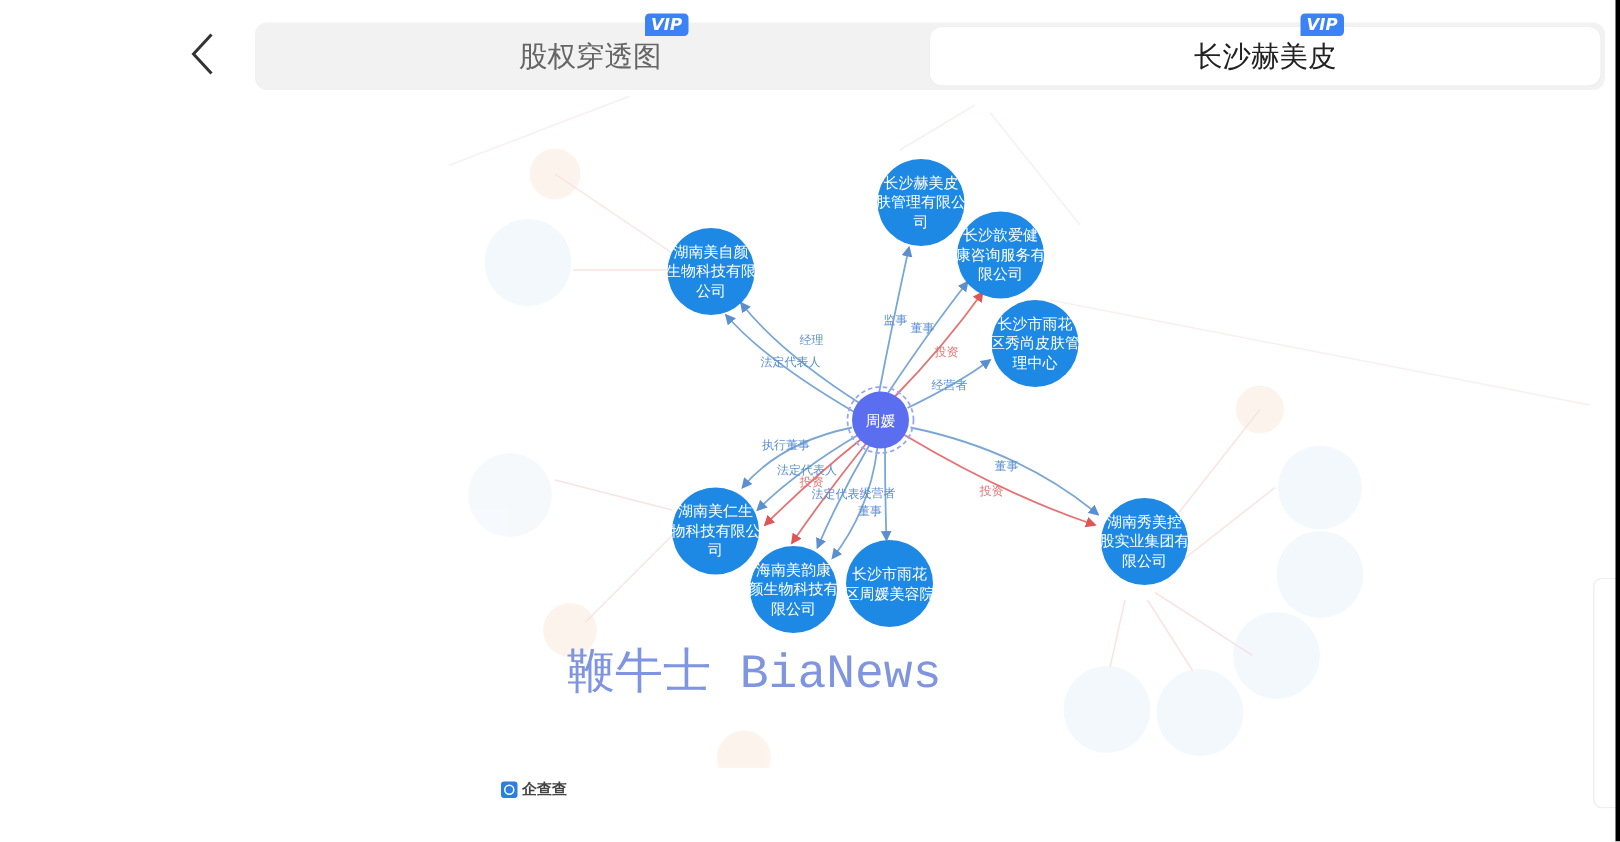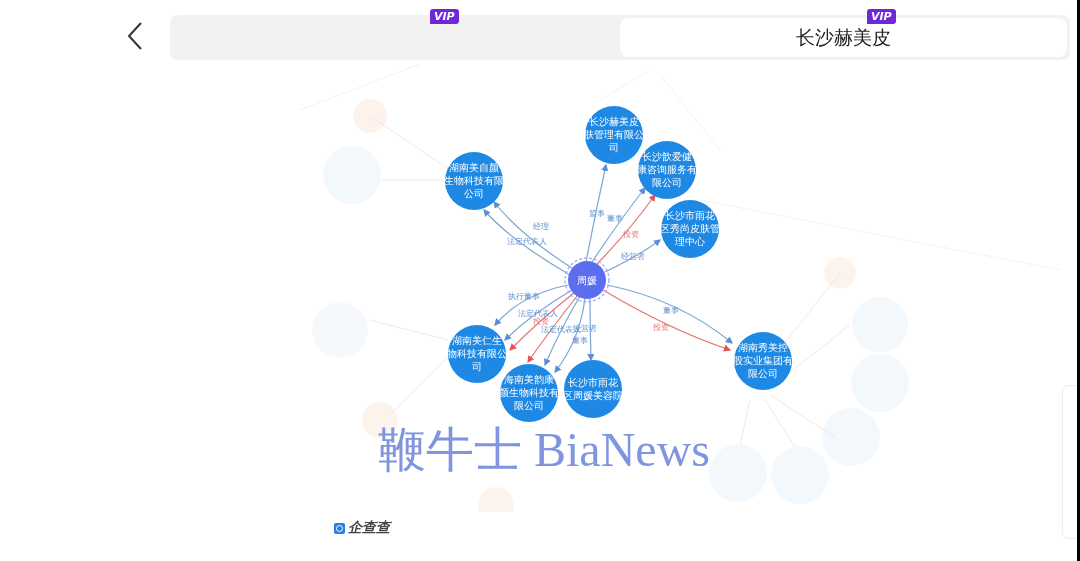--- a/index.html
+++ b/index.html
@@ -19,63 +19,64 @@
   }
   .tab {
     flex:1; position:relative; display:flex; align-items:center; justify-content:center;
     font-size:19px; color:#666; cursor:pointer; border-radius:8px;
   }
   .tab.active {
     background:#fff; color:#222; margin:3px; box-shadow:0 0 1px rgba(0,0,0,0.05);
   }
   .vip {
     position:absolute; top:-6px; font-size:11px; font-weight:bold; font-style:italic;
-    color:#fff; background:#6d28d9; padding:1px 4px; border-radius:3px 3px 3px 0;
+    color:#fff; background:#3b82f6; padding:1px 4px; border-radius:3px 3px 3px 0;
     line-height:13px;
   }
   .graph { position:absolute; left:0; top:62px; width:1080px; height:450px; }
   .node-text {
     font-size:10px; fill:#fff;
     font-family:"DejaVu Sans", "Liberation Sans", sans-serif;
   }
   .edge-label {
     font-size:8px; font-family:"DejaVu Sans","Liberation Sans",sans-serif;
   }
   .watermark {
-    position:absolute; left:378px; top:420px; font-size:48px; color:#7f95df;
-    font-family:Liberation Serif, serif; letter-spacing:0px;
+    position:absolute; left:378px; top:420px; font-size:32px; color:#7f95df;
+    font-family:Liberation Mono, monospace; letter-spacing:0px;
     white-space:nowrap; line-height:60px;
   }
   .footer {
     position:absolute; left:334px; top:519px; display:flex; align-items:center;
     font-size:10.5px; color:#777;
   }
   .footer-logo {
     width:11px; height:11px; background:#2a7fe0; border-radius:2px; margin-right:3px;
     display:inline-flex; align-items:center; justify-content:center;
   }
   .footer-logo span { width:5px; height:5px; border:1px solid #fff; border-radius:50%; }
-  .footer-brand { font-size:14px; color:#444; margin-right:6px; font-weight:bold;font-style:italic; }
+  .footer-brand { font-size:10px; color:#444; margin-right:6px; font-weight:bold; }
   .side-panel {
     position:absolute; left:1062px; top:385px; width:16px; height:152px;
     border:1px solid #eee; border-right:none; border-radius:6px 0 0 6px; background:#fff;
   }
   .right-bar { position:absolute; left:1077px; top:0; width:3px; height:561px; background:#000; }
 </style>
 </head>
 <body>
 
 <div class="back-btn">
   <svg width="18" height="30" viewBox="0 0 18 30">
     <polyline points="15,2 3,15 15,28" fill="none" stroke="#333" stroke-width="2"></polyline>
   </svg>
 </div>
 
 <div class="tabbar">
   <div class="tab">
+    <span>股权穿透图</span>
     <span class="vip" style="left:260px;">VIP</span>
   </div>
   <div class="tab active">
     <span>长沙赫美皮</span>
     <span class="vip" style="left:247px;top:-9px;">VIP</span>
   </div>
 </div>
 
 <svg class="graph" viewBox="0 62 1080 450" width="1080" height="450">
   <defs>

